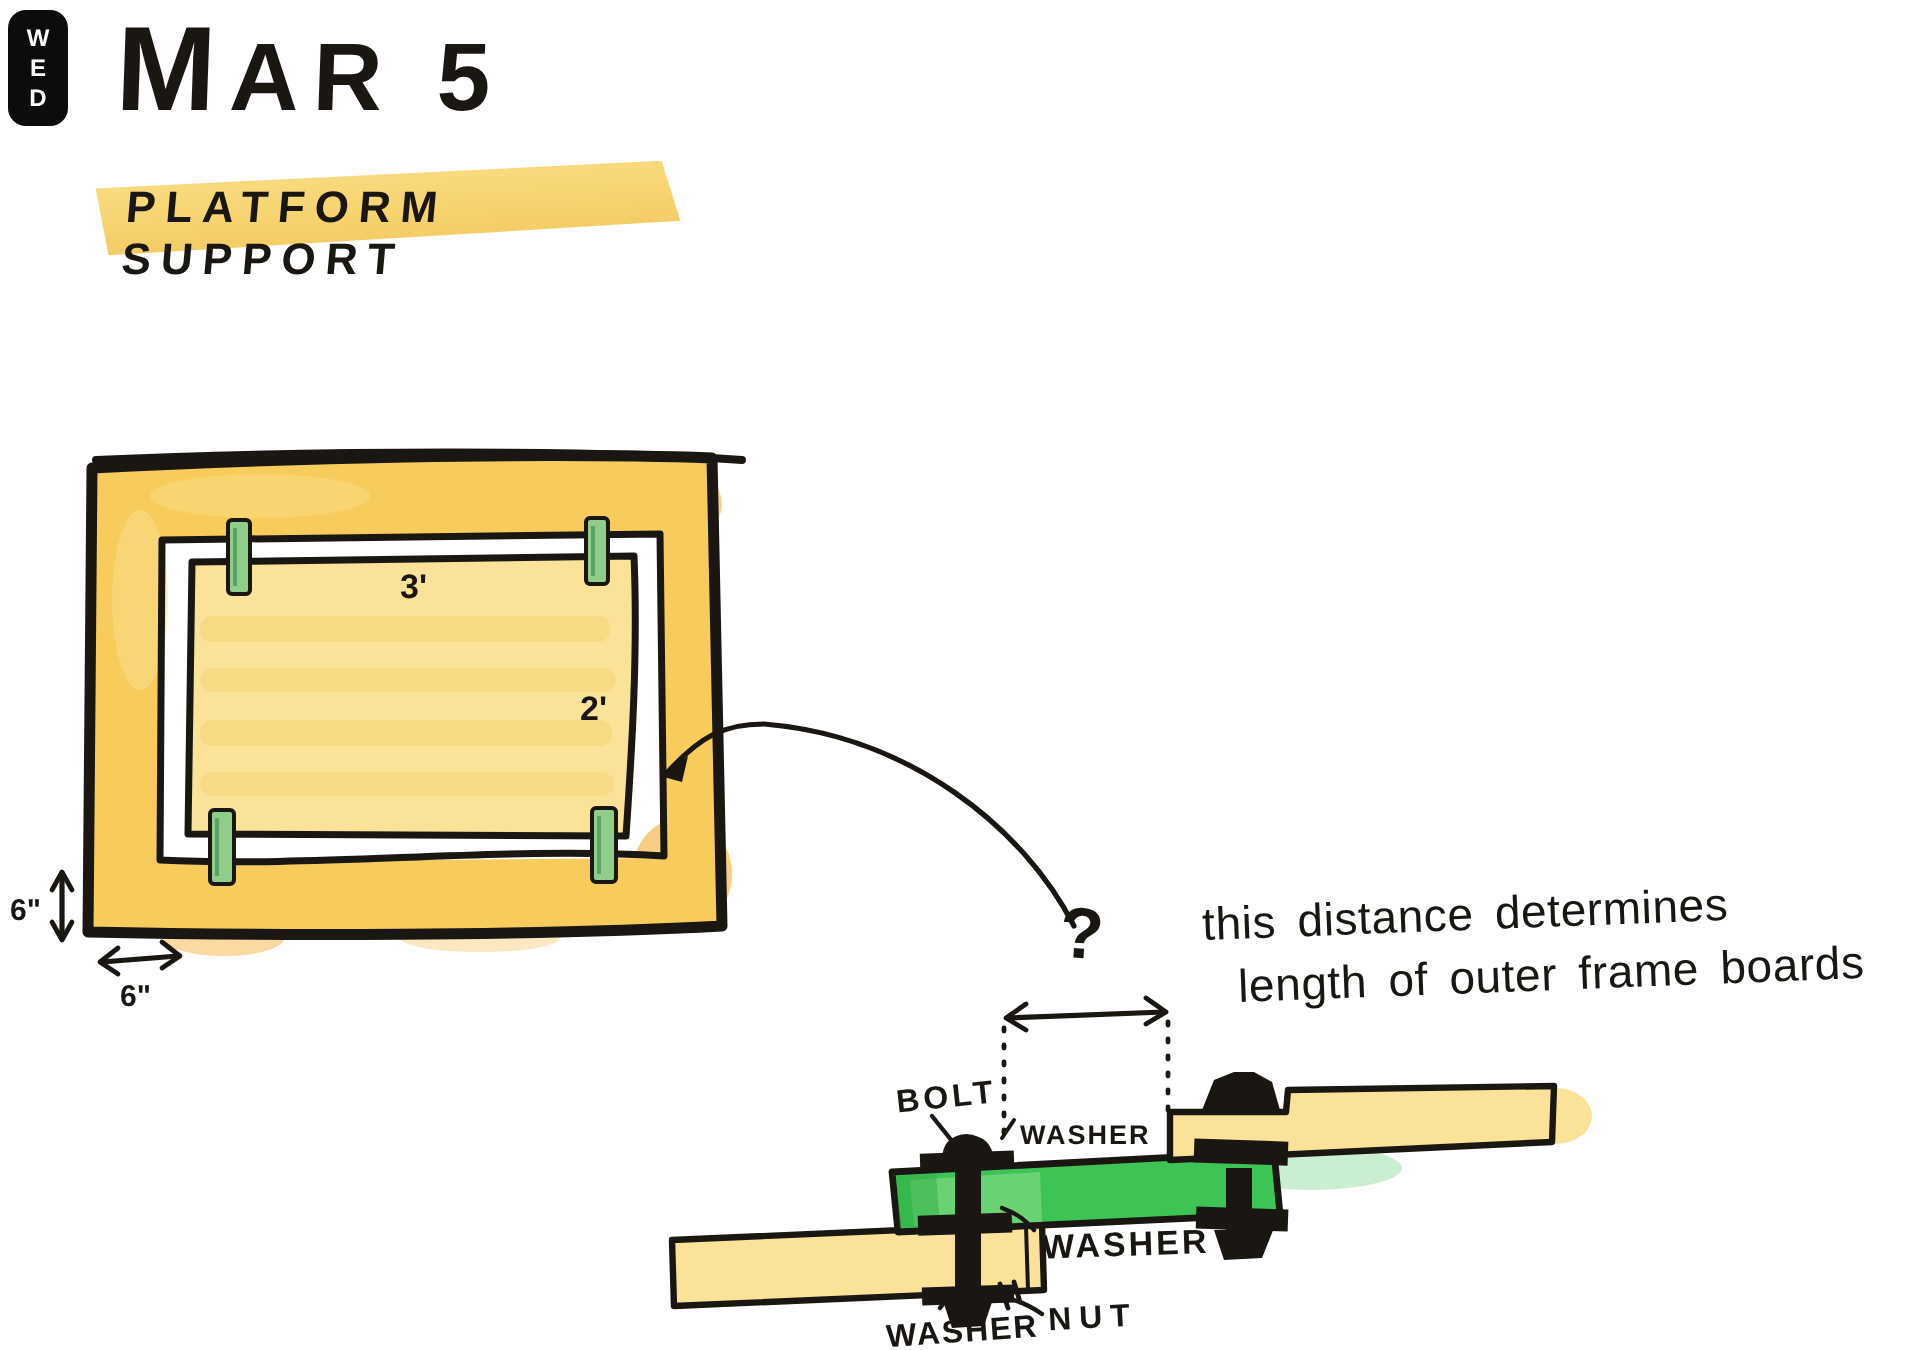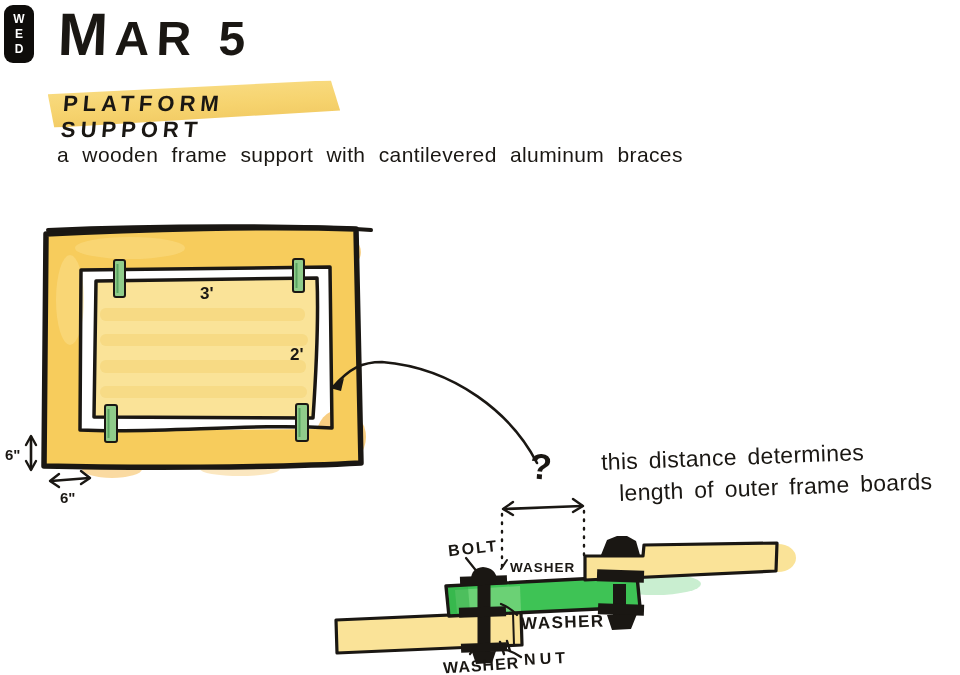--- a/index.html
+++ b/index.html
@@ -45,21 +45,20 @@
     <span>D</span>
   </div>
 
   <div class="date-title">Mar 5</div>
 
   <div class="section-title-wrap">
     <div class="hl"></div>
     <span class="section-text">PLATFORM SUPPORT</span>
   </div>
 
-  <div class="subtitle">a wooden frame support with cantilevered aluminum braces</div>
 
   <svg class="sketch" width="960" height="675" viewBox="0 0 960 675">
 
     <g>
 
       <ellipse cx="344" cy="252" rx="17" ry="16" fill="#f3ae2f" opacity="0.55"></ellipse>
       <ellipse cx="341" cy="437" rx="25" ry="28" fill="#f3ae2f" opacity="0.6"></ellipse>
       <ellipse cx="112" cy="469" rx="30" ry="9" fill="#f3ae2f" opacity="0.45"></ellipse>
       <ellipse cx="240" cy="469" rx="40" ry="7" fill="#f3ae2f" opacity="0.3"></ellipse>
 

